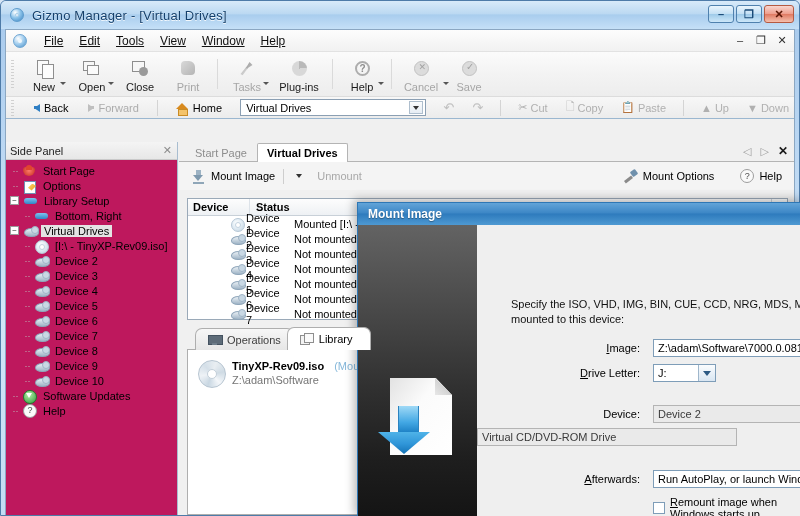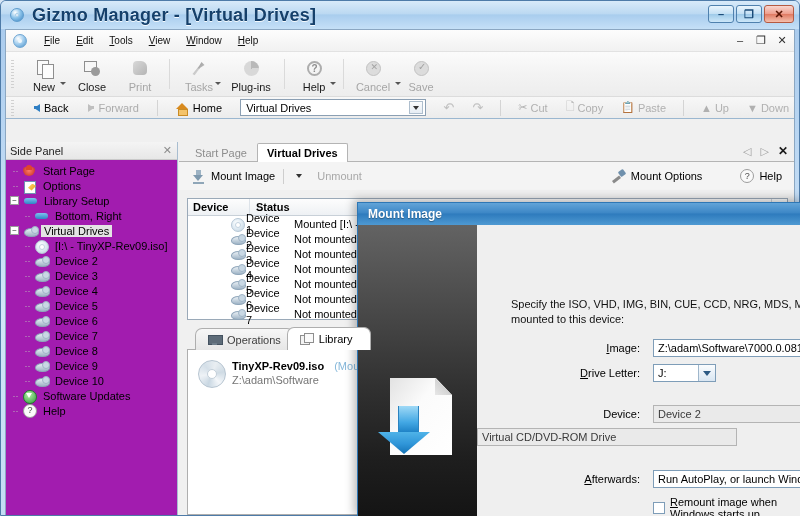--- a/index.html
+++ b/index.html
@@ -29,21 +29,21 @@
   .title-icon .disc {
     position:absolute; left:1px; top:1px; width:14px; height:14px; border-radius:50%;
     background:radial-gradient(circle at 35% 30%,#ffffff 0%,#8ec4ea 45%,#3b85c4 100%);
     border:1px solid #5e9ccd;
   }
   .title-icon .hole {
     position:absolute; left:6px; top:6px; width:4px; height:4px; border-radius:50%;
     background:#eaf4fc; border:1px solid #a9cee8;
   }
   .title-text {
-    margin-left:7px; font-size:18px; font-weight:bold; color:#15406b;
+    margin-left:7px; font-size:13px; font-weight:normal; color:#15406b;
     text-shadow:0 1px 0 rgba(255,255,255,.85);
     letter-spacing:.2px;
   }
   .win-buttons { position:absolute; right:5px; top:4px; display:flex; gap:2px; }
   .wbtn {
     width:26px; height:18px; border:1px solid #4f81ae; border-radius:3px;
     background:linear-gradient(to bottom,#eaf5fd 0%,#c4e0f4 48%,#9fcbe9 52%,#cde7f9 100%);
     display:flex; align-items:center; justify-content:center;
     font-size:11px; color:#184a77; font-weight:bold;
   }
@@ -69,21 +69,21 @@
   .menu-logo { width:16px; height:16px; position:relative; margin-right:8px; }
   .menu-logo .d1 {
     position:absolute; left:1px; top:1px; width:14px; height:14px; border-radius:50%;
     background:radial-gradient(circle at 35% 30%,#ffffff 0%,#9ecbed 50%,#4a8fc6 100%);
     border:1px solid #6ea6d3;
   }
   .menu-logo .d2 {
     position:absolute; left:6px; top:6px; width:4px; height:4px; border-radius:50%;
     background:#f0f8fd;
   }
-  .menu-item { padding:2px 8px; font-size:10px; color:#111; }
+  .menu-item { padding:2px 8px; font-size:12px; color:#111;text-decoration:underline; }
   .menu-item u { text-decoration:underline; }
   .mdi-buttons { position:absolute; right:6px; top:2px; display:flex; gap:9px; color:#333; }
   .mdi-b { font-size:11px; width:12px; text-align:center; line-height:16px; }
 
   
   .toolbar {
     height:45px; display:flex; align-items:stretch;
     background:linear-gradient(to bottom,#fbfbfb 0%,#f3f3f3 50%,#ededed 100%);
     border-bottom:1px solid #dcdcdc; padding-left:4px;
   }
@@ -167,21 +167,21 @@
   }
   .cb-tri { width:0;height:0;border-left:3.5px solid transparent;border-right:3.5px solid transparent;
     border-top:4px solid #333; }
   .nav-sep { width:1px; height:16px; background:#d4d4d4; margin:0 4px; }
   .nav-icobtn { display:flex; align-items:center; gap:3px; padding:0 5px; color:#b0b0b0; font-size:11px; }
   .undo-ico { font-size:13px; color:#c0c0c0; }
 
   
   .sidepanel {
     position:absolute; left:0; top:112px; width:172px; bottom:0;
-    background:#a21caf; border-right:1px solid #a8bdd0;
+    background:#be185d; border-right:1px solid #a8bdd0;
   }
   .sp-head {
     height:18px; background:linear-gradient(to bottom,#f4f4f4,#e7e7e7);
     border-bottom:1px solid #c9c9c9; display:flex; align-items:center;
     padding:0 4px; font-size:11px; color:#222; position:relative;
   }
   .sp-close { position:absolute; right:5px; top:2px; color:#8c8c8c; font-size:11px; }
   .tree { padding:3px 0 0 4px; }
   .tnode { display:flex; align-items:center; height:15px; font-size:11px; white-space:nowrap; }
   .tnode .exp {
@@ -248,21 +248,21 @@
   }
   .dt-btn { display:flex; align-items:center; gap:5px; font-size:11px; padding:2px 4px; }
   .dt-btn.dis { color:#a8a8a8; }
   .mnt-ico { width:15px; height:15px; position:relative; }
   .mnt-ico:before { content:""; position:absolute; left:5px; top:1px; width:5px; height:6px; background:#9db3c4; }
   .mnt-ico:after { content:""; position:absolute; left:2px; top:6px;
     border-left:5.5px solid transparent; border-right:5.5px solid transparent; border-top:6px solid #7e99ae; }
   .mnt-base { position:absolute; left:2px; bottom:0; width:11px; height:2px; background:#8fa6b8; }
   .dt-sep { width:1px; height:15px; background:#cecece; margin:0 8px 0 4px; }
   .dt-split { width:13px; height:14px; display:flex; align-items:center; justify-content:center; }
-  .dt-right { position:absolute; right:8px; top:0; height:28px; display:flex; align-items:center; gap:30px; }
+  .dt-right { position:absolute; right:8px; top:0; height:28px; display:flex; align-items:center; gap:18px; }
   .opt-ico { width:15px; height:15px; position:relative; }
   .opt-ico:before { content:""; position:absolute; left:1px; top:9px; width:9px; height:3px;
     background:#8a8a8a; transform:rotate(-38deg); }
   .opt-ico:after { content:""; position:absolute; left:8px; top:1px; width:6px; height:6px;
     background:#6f90ac; transform:rotate(-38deg); border-radius:1px; }
   .help-ico2 { width:14px; height:14px; border-radius:50%; border:1px solid #9d9d9d;
     font-size:9px; text-align:center; line-height:12px; color:#4d4d4d; background:#fafafa; }
 
   
   .devlist {
@@ -436,20 +436,28 @@
       </div>
 
       <div class="toolbar">
         <div class="grip"></div>
 
         <div class="tb-btn">
           <div class="tb-ico">
               <span class="ic-new"></span>
             </div>
           <div class="lbl">New</div>
+          <div class="tb-arrow"></div>
+        </div>
+        <div class="tb-btn">
+          <div class="tb-ico">
+              <span class="ic-open1"></span>
+              <span class="ic-open2"></span>
+            </div>
+          <div class="lbl">Open</div>
           <div class="tb-arrow"></div>
         </div>
         <div class="tb-btn">
           <div class="tb-ico">
               <span class="ic-close1"></span>
               <span class="ic-close2"></span>
             </div>
           <div class="lbl">Close</div>
         </div>
         <div class="tb-btn dis">

